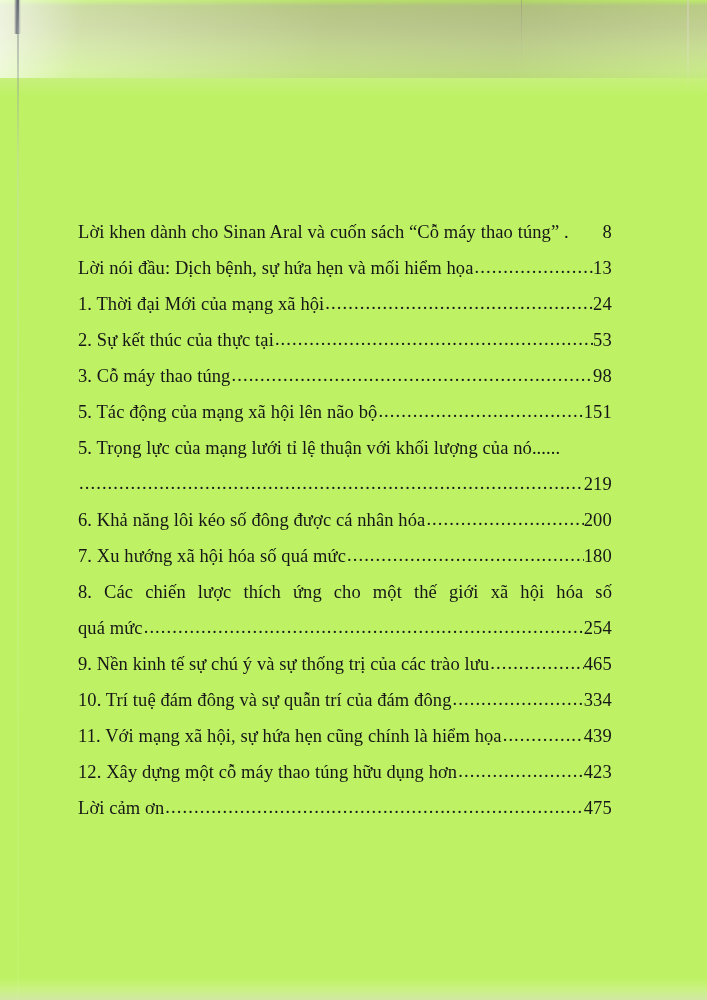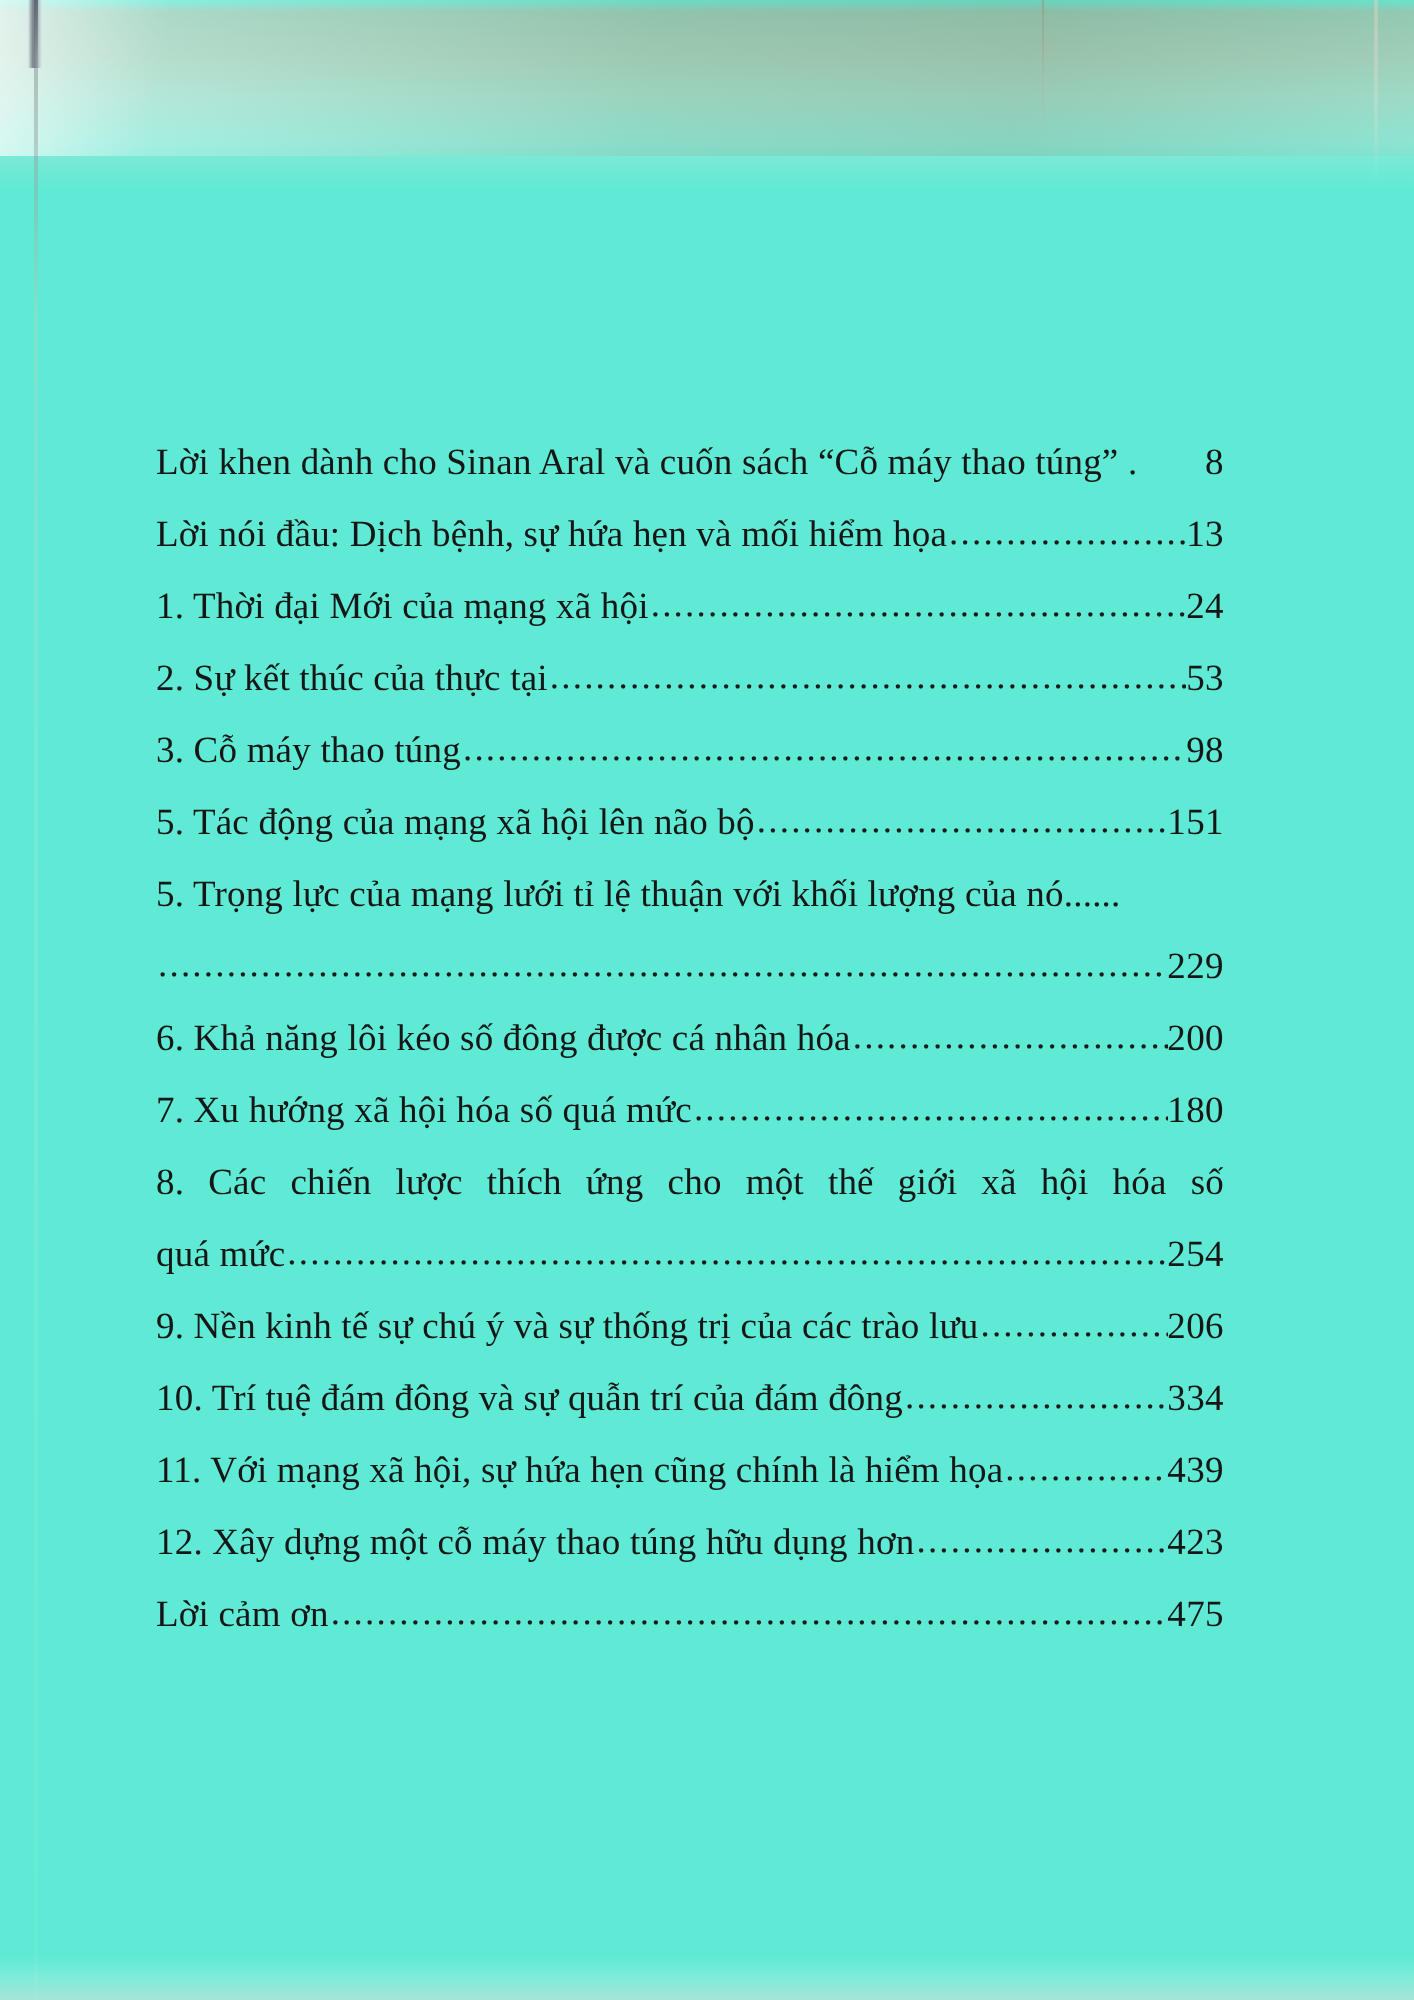--- a/index.html
+++ b/index.html
@@ -5,21 +5,21 @@
   html, body {
     margin: 0;
     padding: 0;
     background: #ffffff;
   }
 
   .page {
     position: relative;
     width: 707px;
     height: 1000px;
-    background: #5eead4;
+    background: #bef264;
     overflow: hidden;
     font-family: "Liberation Serif", "DejaVu Serif", serif;
   }
 
   
   .scan-shadow-top {
     position: absolute;
     left: 0;
     top: 0;
     width: 707px;
@@ -240,21 +240,21 @@
       <span class="leader"></span>
       <span class="toc-page">151</span>
     </div>
 
     <div class="toc-row">
       <span class="toc-title">5. Trọng lực của mạng lưới tỉ lệ thuận với khối lượng của nó</span>
       <span class="toc-title">......</span>
     </div>
     <div class="toc-row contline tight">
       <span class="leader"></span>
-      <span class="toc-page">229</span>
+      <span class="toc-page">219</span>
     </div>
 
     <div class="toc-row">
       <span class="toc-title">6. Khả năng lôi kéo số đông được cá nhân hóa</span>
       <span class="leader"></span>
       <span class="toc-page">200</span>
     </div>
 
     <div class="toc-row tight">
       <span class="toc-title">7. Xu hướng xã hội hóa số quá mức</span>
@@ -267,21 +267,21 @@
     </div>
     <div class="toc-row contline tight">
       <span class="toc-title">quá mức</span>
       <span class="leader"></span>
       <span class="toc-page">254</span>
     </div>
 
     <div class="toc-row tight">
       <span class="toc-title">9. Nền kinh tế sự chú ý và sự thống trị của các trào lưu</span>
       <span class="leader"></span>
-      <span class="toc-page">206</span>
+      <span class="toc-page">465</span>
     </div>
 
     <div class="toc-row">
       <span class="toc-title">10. Trí tuệ đám đông và sự quẫn trí của đám đông</span>
       <span class="leader"></span>
       <span class="toc-page">334</span>
     </div>
 
     <div class="toc-row">
       <span class="toc-title">11. Với mạng xã hội, sự hứa hẹn cũng chính là hiểm họa</span>

